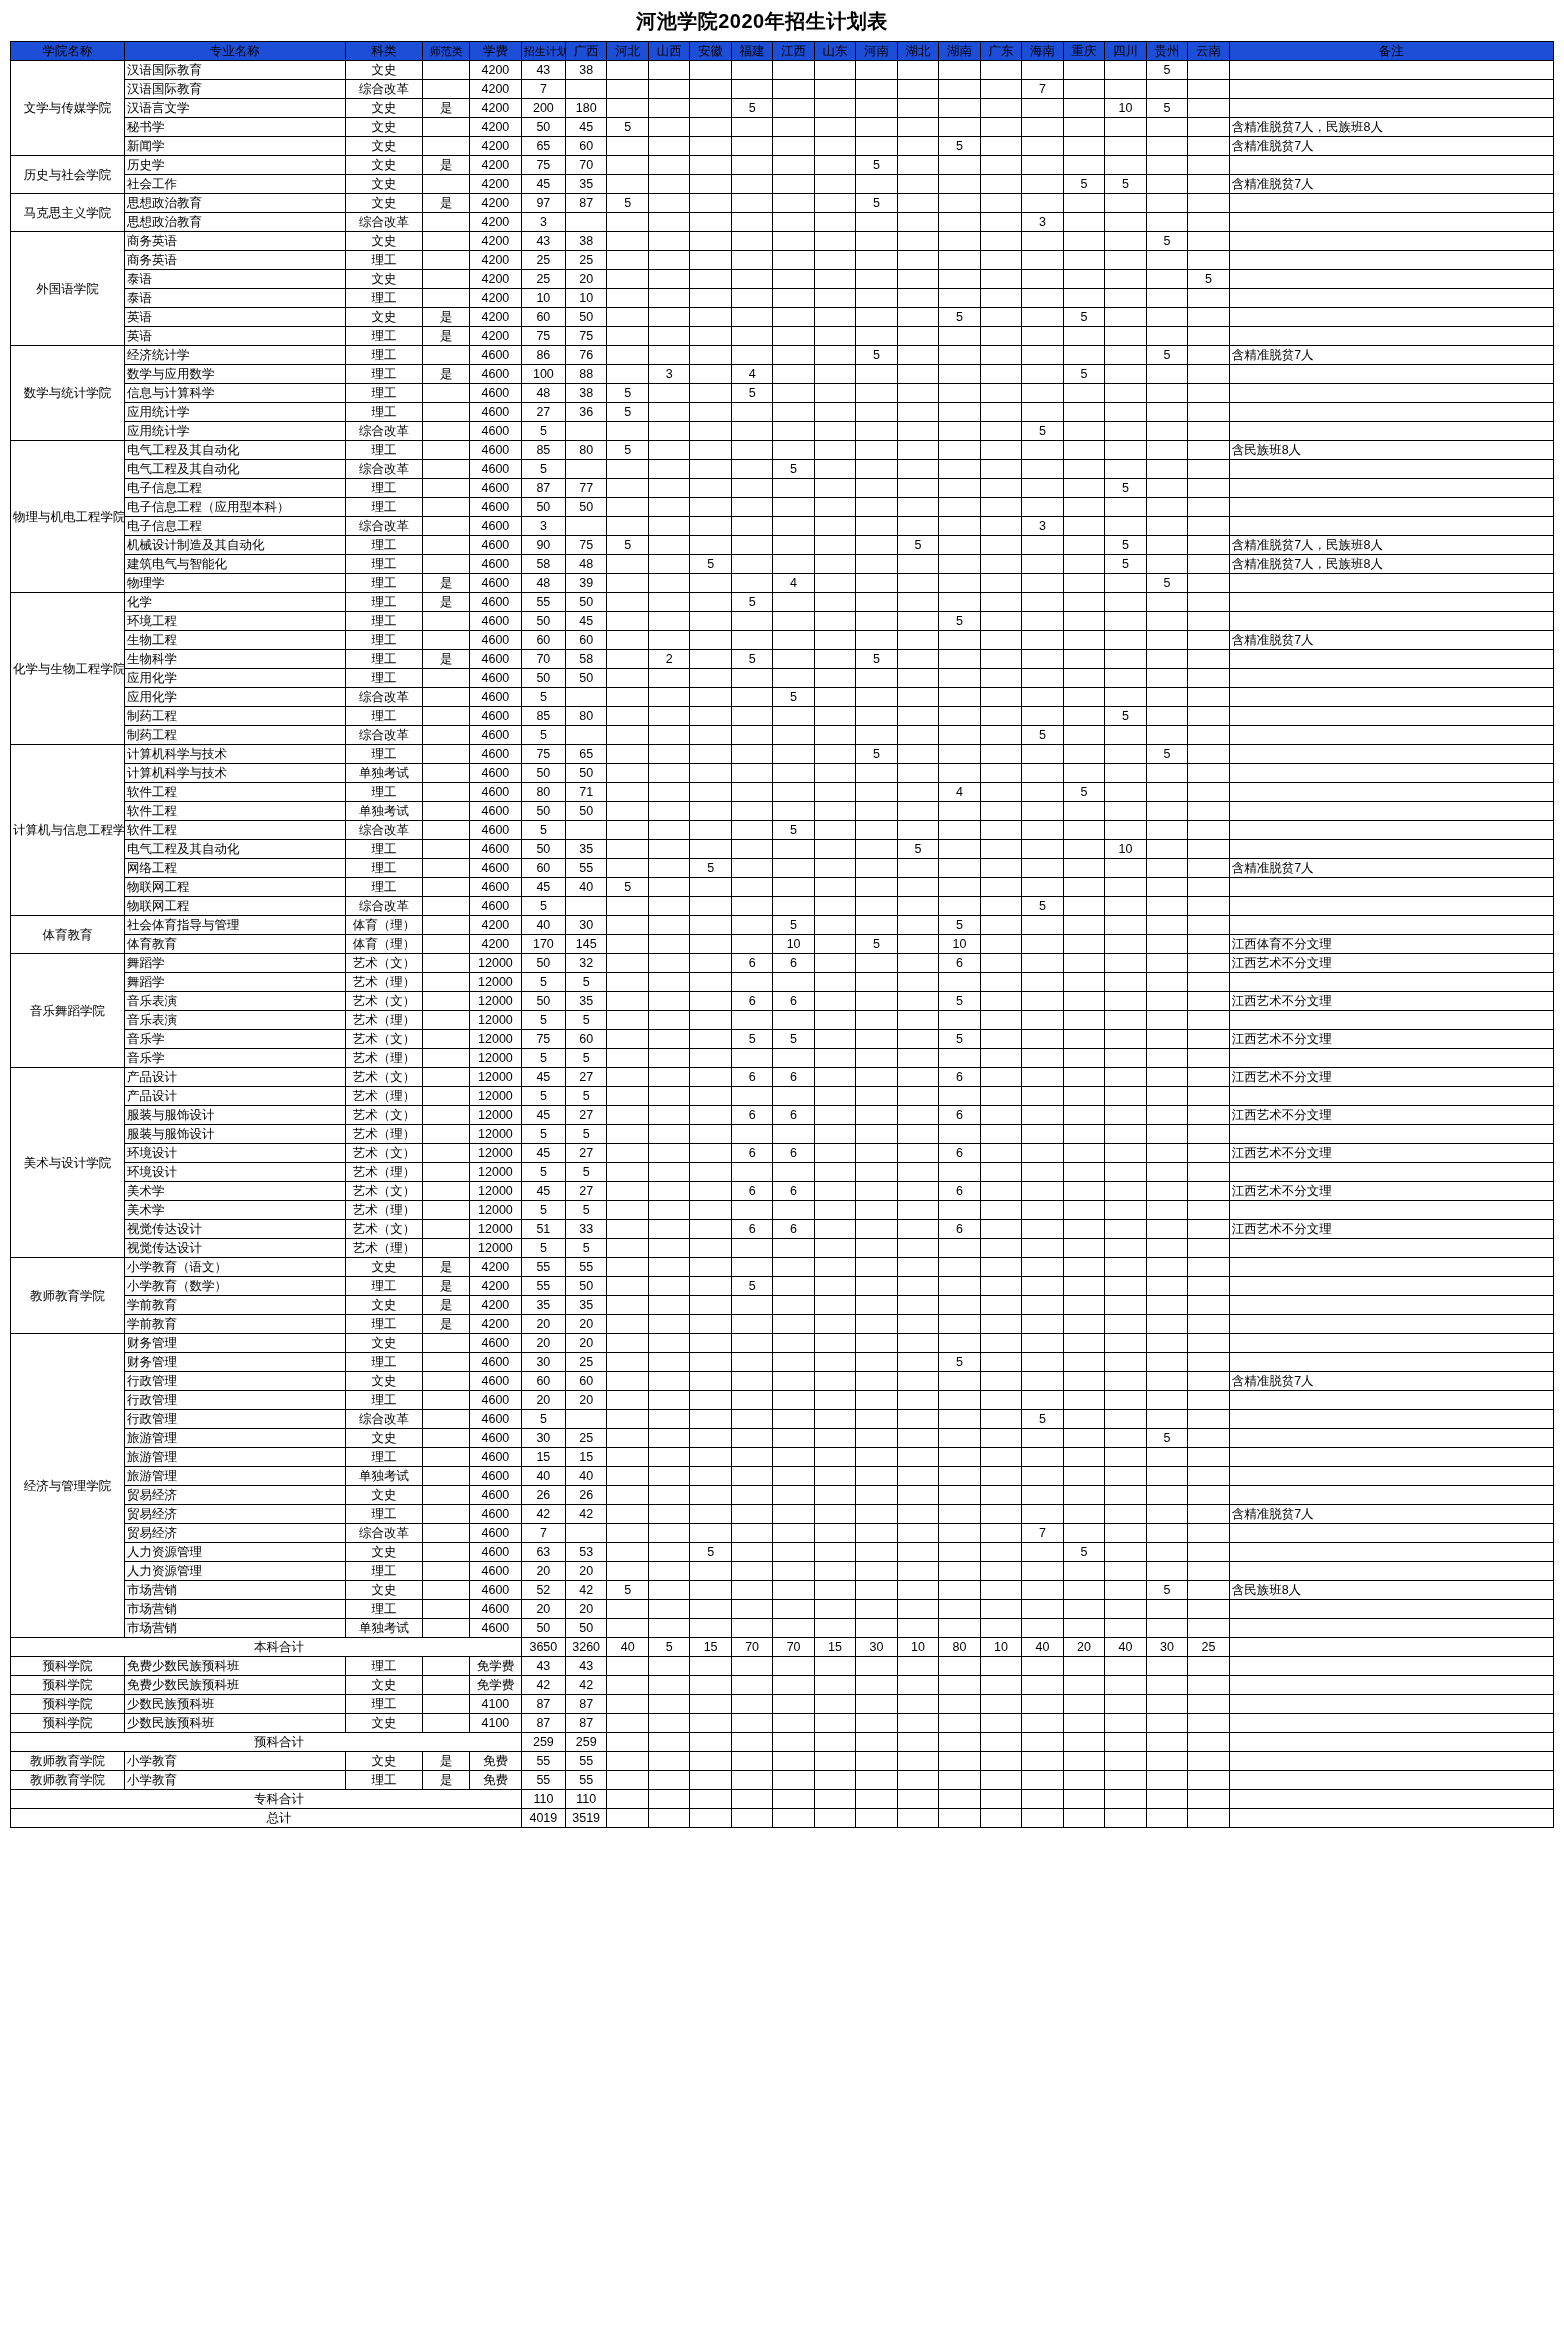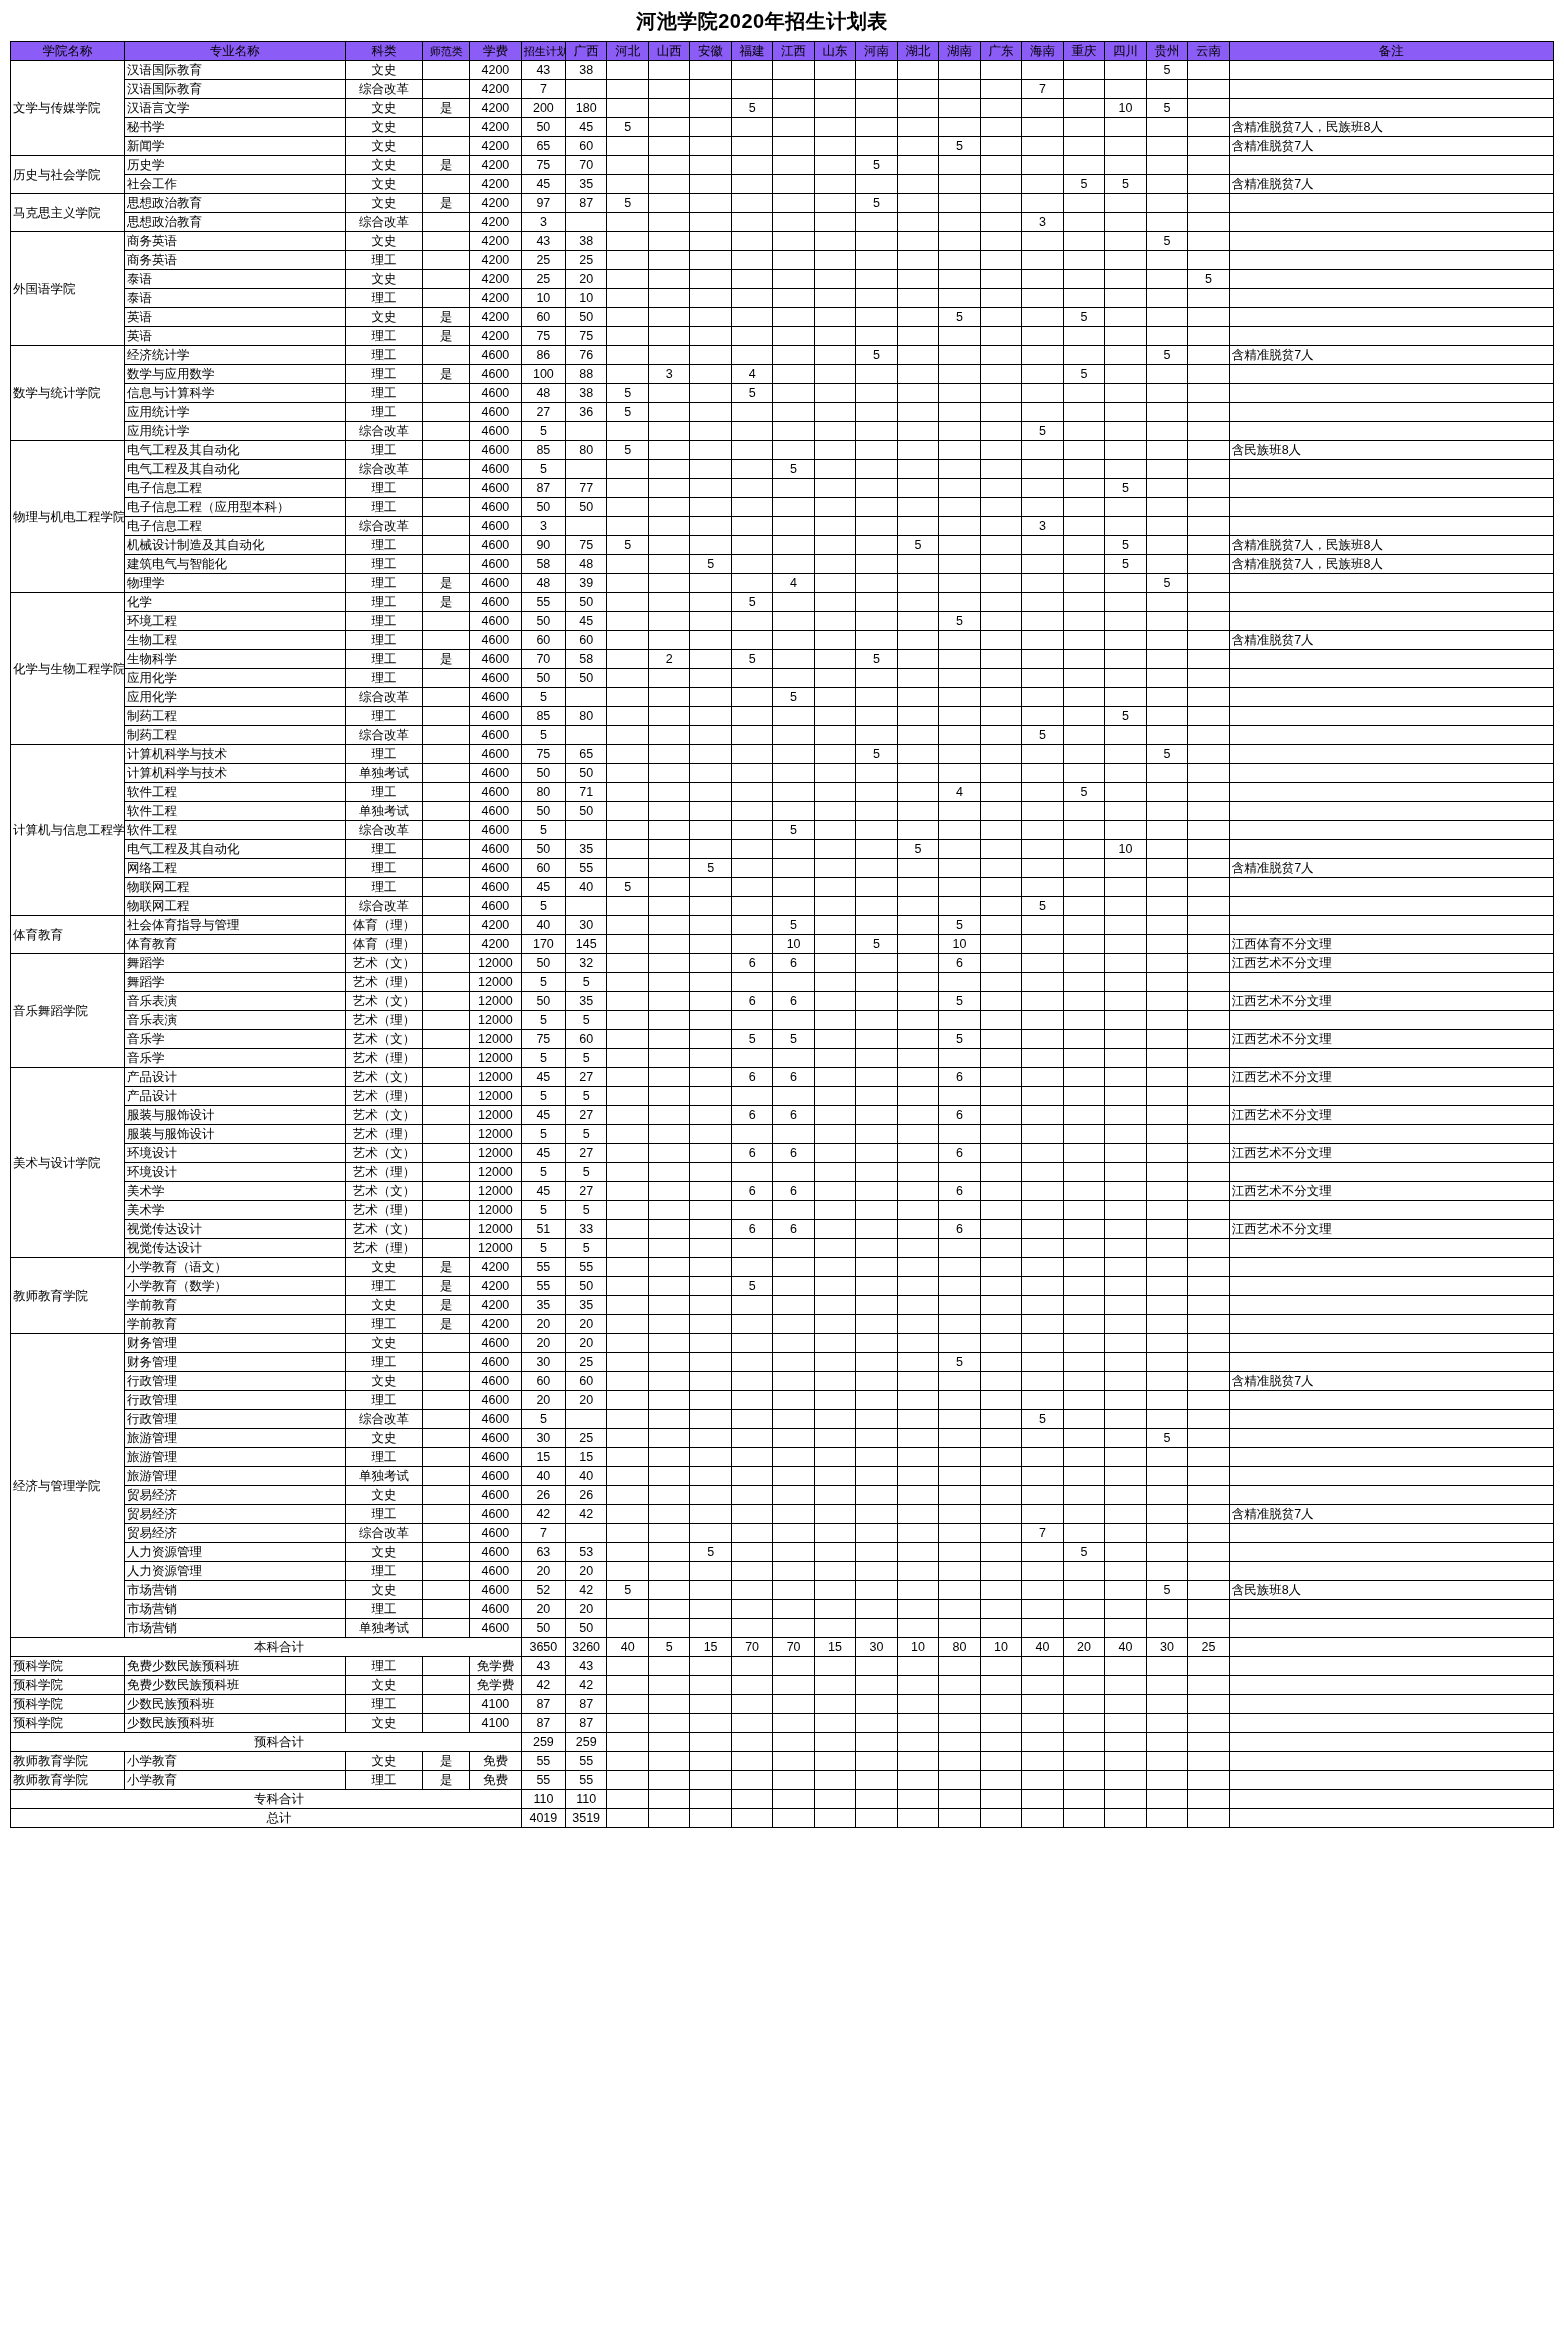--- a/index.html
+++ b/index.html
@@ -35,28 +35,29 @@
     padding: 0 2px;
     height: 18px;
     line-height: 16px;
     overflow: hidden;
     white-space: nowrap;
   }
   thead th {
     font-weight: normal;
     text-align: center;
     vertical-align: middle;
-    background: #8b5cf6;
+    background: #1d4ed8;
     height: 30px;
   }
   th.hdr-wrap {
     line-height: 13px;
     font-size: 11px;
   }
   td.college {
+    text-align: center;
     vertical-align: middle;
   }
   td.major {
     text-align: left;
     padding-left: 4px;
   }
   td.ctr {
     text-align: center;
   }
   td.remark {

